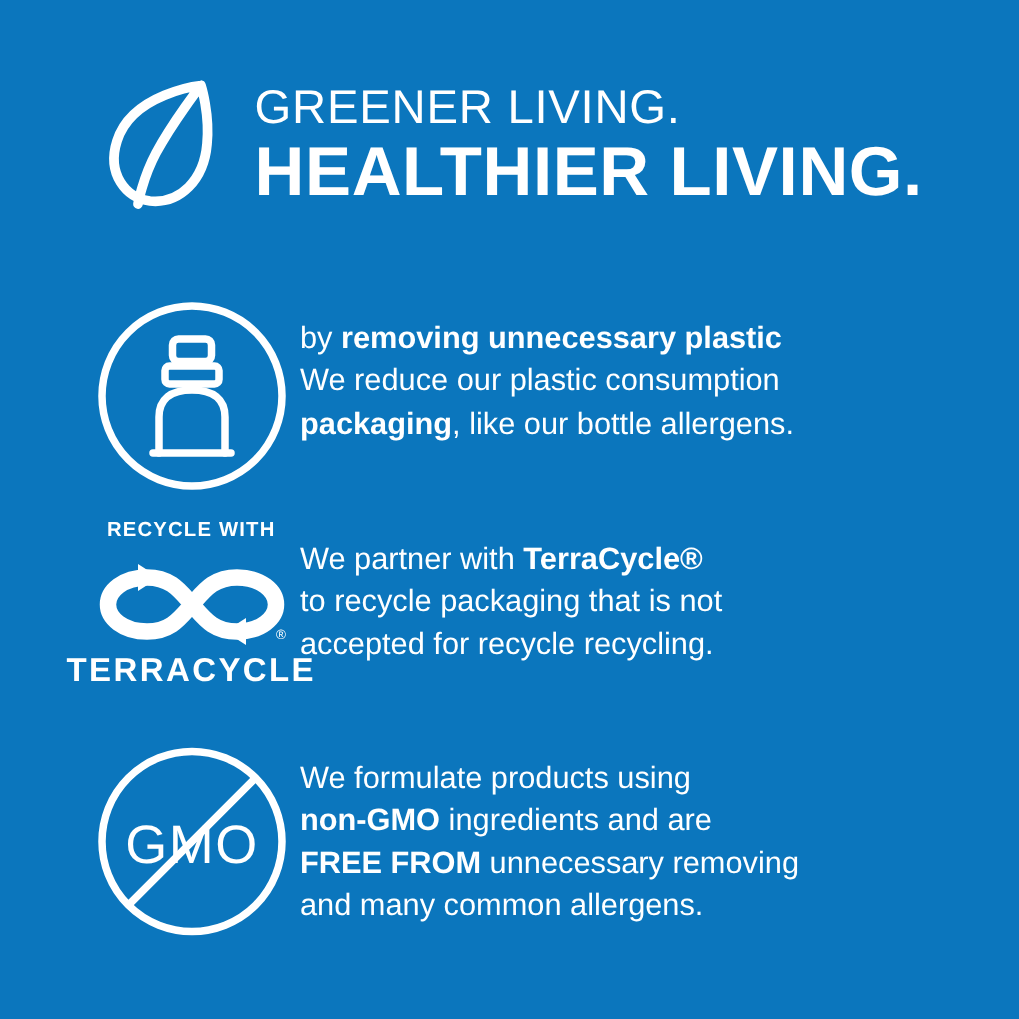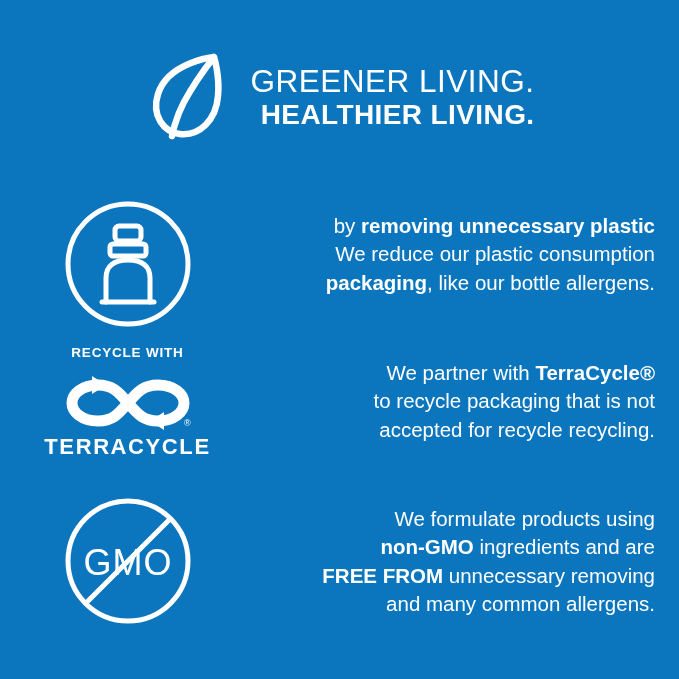--- a/index.html
+++ b/index.html
@@ -12,21 +12,20 @@
     background: #0b76bd;
     font-family: "Liberation Sans", sans-serif;
     color: #ffffff;
     overflow: hidden;
   }
   .page {
     position: relative;
     width: 674px;
     height: 679px;
     background: #0b76bd;
-    text-align: right;
   }
 
   
   .header {
     position: absolute;
     left: 0;
     top: 40px;
     width: 679px;
     height: 115px;
     display: flex;
@@ -46,21 +45,21 @@
   }
   .headline-1 {
     font-size: 31.5px;
     letter-spacing: 0.5px;
     font-weight: 400;
     line-height: 1.12;
     color: #ffffff;
     white-space: nowrap;
   }
   .headline-2 {
-    font-size: 28px;
+    font-size: 46px;
     letter-spacing: 0.4px;
     font-weight: 700;
     line-height: 1.12;
     color: #ffffff;
     white-space: nowrap;
   }
 
   
   .row {
     position: absolute;

